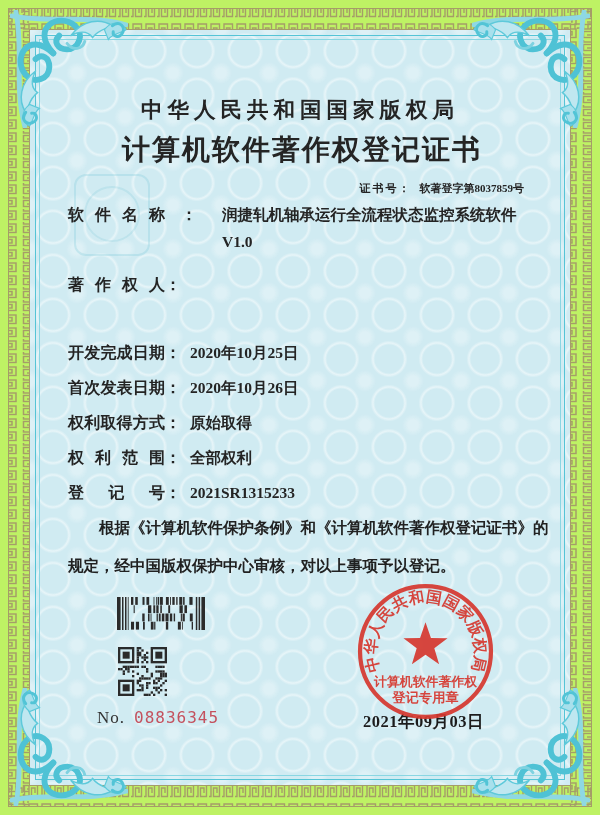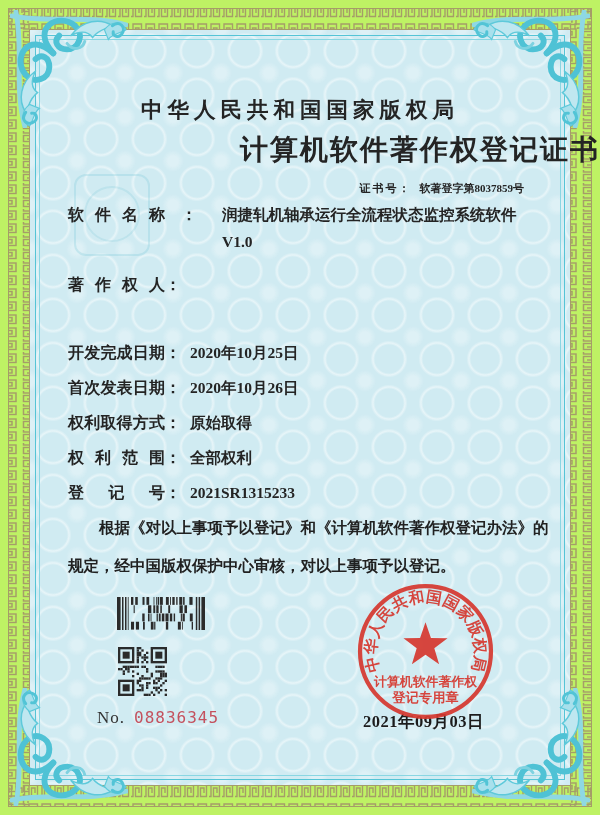--- a/index.html
+++ b/index.html
@@ -28,21 +28,21 @@
   .corner.bl{left:10px; bottom:9px; transform:scaleY(-1);}
   .corner.br{right:10px; bottom:9px; transform:scale(-1,-1);}
 
   .emboss-stamp{position:absolute; left:74px; top:174px; width:72px; height:78px;
     border:2px solid rgba(121,199,216,.5); border-radius:12px; opacity:.55;}
   .emboss-stamp::before{content:""; position:absolute; left:8px; top:10px; width:52px; height:52px;
     border:2px solid rgba(140,205,220,.5); border-radius:50%;}
 
   .authority{position:absolute; left:0; right:0; top:95px; text-align:center;
     font-size:21.5px; font-weight:700; letter-spacing:5px; white-space:nowrap;}
-  .cert-title{position:absolute; left:4px; right:0; top:131px; text-align:right;
+  .cert-title{position:absolute; left:4px; right:0; top:131px; text-align:center;
     font-size:28px; font-weight:700; letter-spacing:2px; white-space:nowrap;}
   .certno-line{position:absolute; right:76px; top:181px; font-size:11px; font-weight:700; white-space:nowrap;}
   .certno-line .lbl{letter-spacing:2px; margin-right:8px;}
 
   .row{position:absolute; left:68px; right:58px; display:flex; align-items:flex-start;
     font-size:16px; font-weight:700; line-height:17px; white-space:nowrap;}
   .row .flabel{display:inline-block; width:97px; text-align:justify; text-align-last:justify;}
   .row .fcolon{margin-left:0px;}
   .row .fvalue{margin-left:9px; font-size:15.5px;}
   .row .fvalue .line2{margin-top:10px;}
@@ -193,21 +193,21 @@
       <span class="fcolon">：</span>
     <span class="fvalue">全部权利</span>
   </div>
   <div class="row r7">
     <span class="flabel">登记号</span>
       <span class="fcolon">：</span>
     <span class="fvalue">2021SR1315233</span>
   </div>
 
   <div class="statement">
-    <div class="s1">根据《对以上事项予以登记》和《计算机软件著作权登记办法》的</div>
+    <div class="s1">根据《计算机软件保护条例》和《计算机软件著作权登记证书》的</div>
     <div class="s2">规定，经中国版权保护中心审核，对以上事项予以登记。</div>
   </div>
 
   <svg class="barcode" id="barcode" width="88" height="33">
       <rect x="0" y="0" width="3.6" height="33" fill="#2b2b2b"></rect>
       <rect x="5" y="0" width="1.5" height="33" fill="#2b2b2b"></rect>
       <rect x="8" y="0" width="1.5" height="33" fill="#2b2b2b"></rect>
       <rect x="10.8" y="0" width="0.8" height="33" fill="#2b2b2b"></rect>
       <rect x="84.4" y="0" width="3.6" height="33" fill="#2b2b2b"></rect>
       <rect x="81.6" y="0" width="1.5" height="33" fill="#2b2b2b"></rect>

